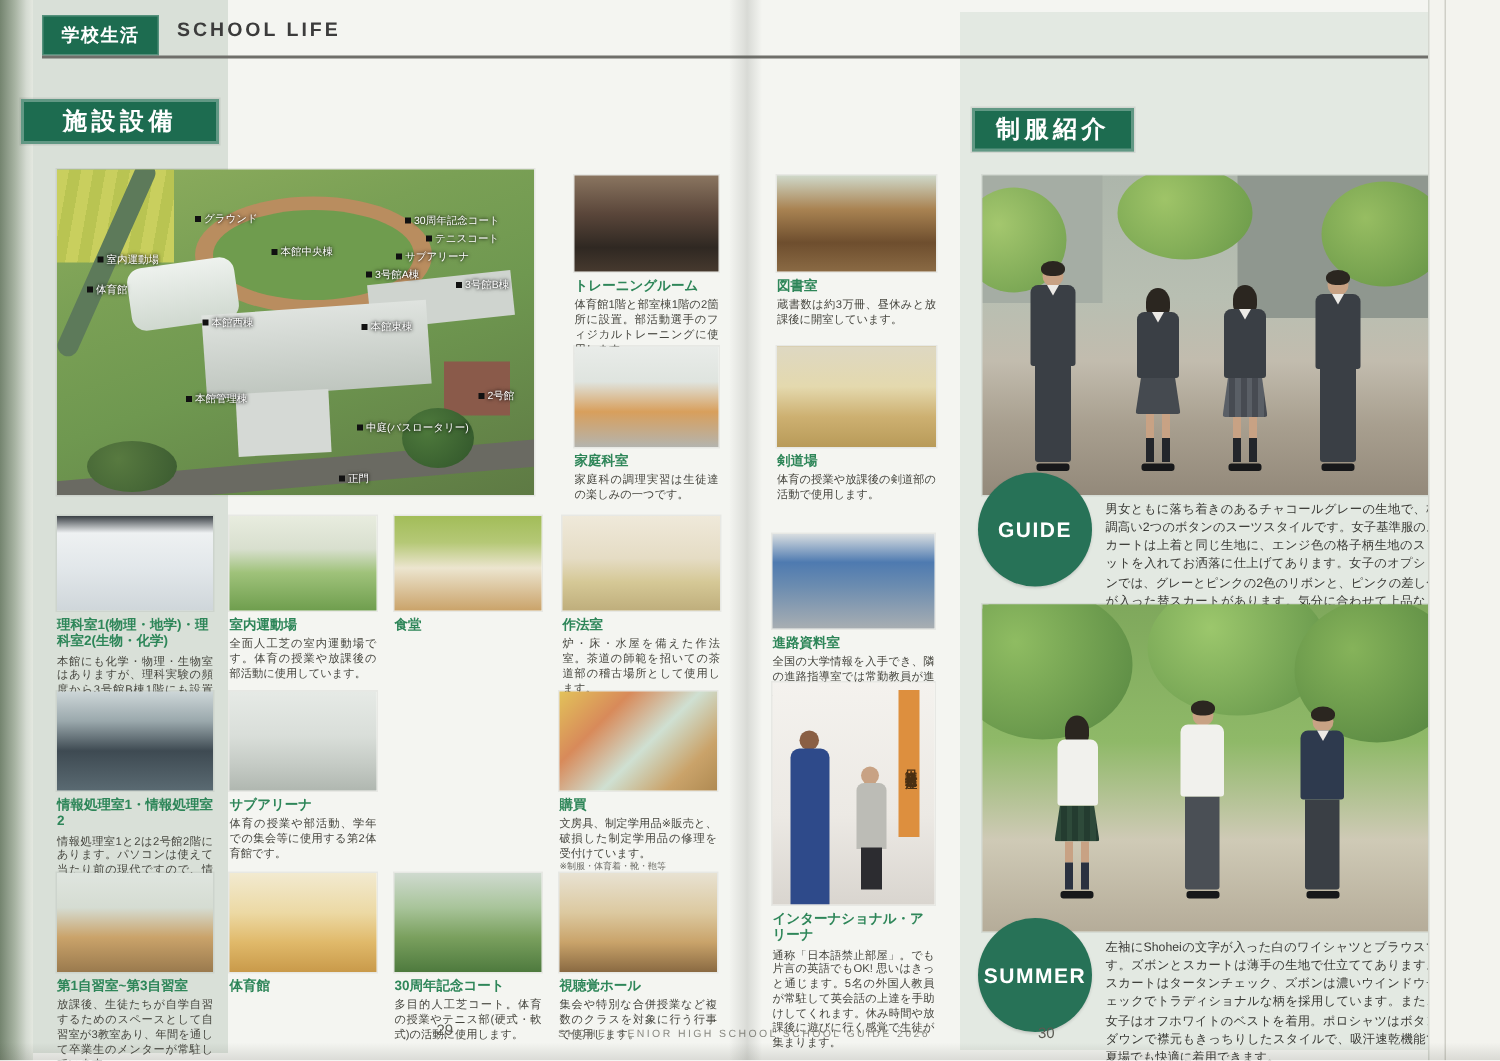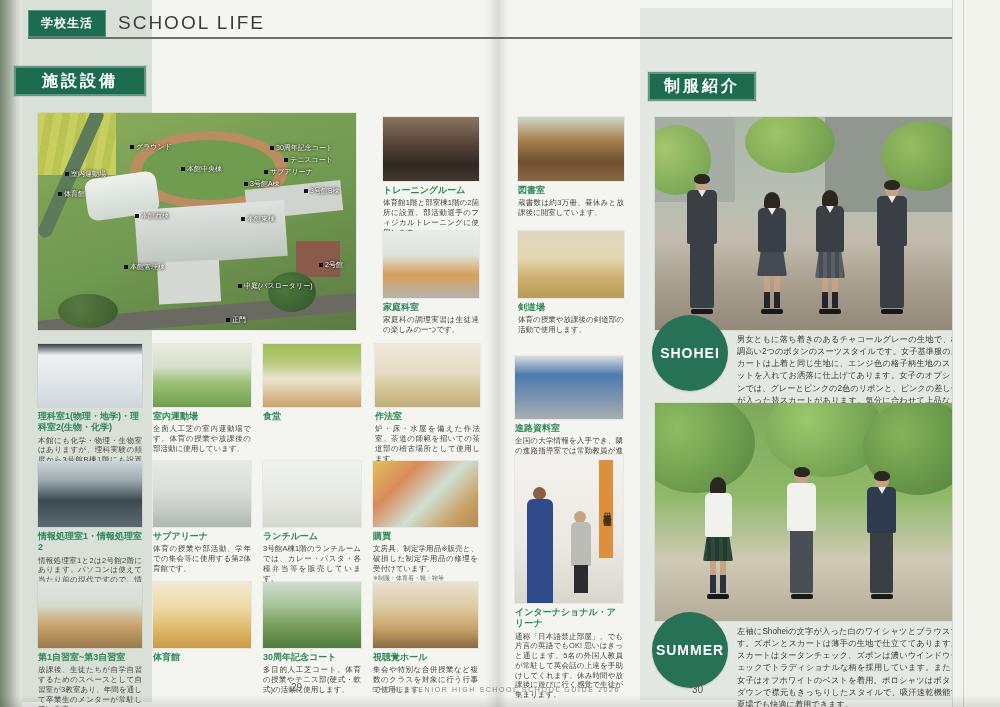--- a/index.html
+++ b/index.html
@@ -20,21 +20,21 @@
   .right-edge{position:absolute;left:952px;top:0;width:48px;height:707px;background:#f3f3ee;
     border-left:1px solid #d4d7cf;}
   .right-edge2{position:absolute;left:963px;top:0;width:1px;height:707px;background:#cfcfc7;}
   .bottom-shadow{position:absolute;left:0;bottom:0;width:1000px;height:12px;
     background:linear-gradient(180deg,rgba(0,0,0,0),rgba(60,60,50,.14));}
 
   
   .tab{position:absolute;left:28px;top:10px;width:78px;height:27px;background:var(--green);
     color:#fff;font-size:12px;font-weight:bold;display:flex;align-items:center;justify-content:center;
     letter-spacing:1px;box-shadow:inset 0 0 0 1px rgba(255,255,255,.25);}
-  .htitle{position:absolute;left:118px;top:12px;font-size:19px;font-weight:normal;color:#3c3c3c;letter-spacing:2px;}
+  .htitle{position:absolute;left:118px;top:12px;font-size:13px;font-weight:bold;color:#3c3c3c;letter-spacing:2px;}
   .hrule{position:absolute;left:28px;top:37px;width:932px;height:2px;background:#6f6f6a;}
 
   
   .secbox{position:absolute;background:var(--green);color:#fff;font-weight:bold;font-size:16px;
     display:flex;align-items:center;justify-content:center;letter-spacing:3px;
     box-shadow:inset 0 0 0 2px rgba(255,255,255,.3), 0 0 0 1px rgba(0,0,0,.08);}
   .sec-left{left:14px;top:66px;width:132px;height:30px;}
   .sec-right{left:648px;top:72px;width:108px;height:29px;}
 
   
@@ -228,25 +228,20 @@
   <div class="card" style="left:38px;top:461px;width:104px">
     <div class="ph p-computer" style="height:66px"></div>
     <h4>情報処理室1・情報処理室2</h4>
     <p>情報処理室1と2は2号館2階にあります。パソコンは使えて当たり前の現代ですので、情報処理の授業が効率良く行えるように2部屋用意してあります。</p>
   </div>
   <div class="card" style="left:153px;top:461px;width:98px">
     <div class="ph p-subarena" style="height:66px"></div>
     <h4>サブアリーナ</h4>
     <p>体育の授業や部活動、学年での集会等に使用する第2体育館です。</p>
   </div>
-  <div class="card" style="left:263px;top:461px;width:98px">
-    <div class="ph p-lunch" style="height:66px"></div>
-    <h4>ランチルーム</h4>
-    <p>3号館A棟1階のランチルームでは、カレー・パスタ・各種弁当等を販売しています。</p>
-  </div>
   <div class="card" style="left:373px;top:461px;width:105px">
     <div class="ph p-shop" style="height:66px"></div>
     <h4>購買</h4>
     <p>文房具、制定学用品※販売と、破損した制定学用品の修理を受付けています。</p>
     <p class="note">※制服・体育着・靴・鞄等</p>
   </div>
   <div class="card" style="left:515px;top:455px;width:108px">
     <div class="ph p-intl" style="height:148px">
       <div class="intl-sign">日本語禁止部屋</div>
       <div class="intl-man">
@@ -312,21 +307,21 @@
       <span class="fg-shoes"></span>
     </div>
     <div class="fig" style="left:222px;bottom:16px">
       <span class="fg-head"></span>
       <span class="fg-body suit" style="width:30px;height:50px"></span>
       <span class="fg-bottom trousers" style="width:24px;height:62px"></span>
       <span class="fg-shoes"></span>
     </div>
   </div>
   <div class="season" style="left:652px;top:315px">
-    <span>SHOHEI</span>
+    <span>GUIDE</span>
   </div>
   <p class="utext" style="top:334px">男女ともに落ち着きのあるチャコールグレーの生地で、格調高い2つのボタンのスーツスタイルです。女子基準服のスカートは上着と同じ生地に、エンジ色の格子柄生地のスリットを入れてお洒落に仕上げてあります。女子のオプションでは、グレーとピンクの2色のリボンと、ピンクの差し色が入った替スカートがあります。気分に合わせて上品なコーディネートができます。また、女子はスラックススタイルもあります。</p>
 
   <div class="uphoto photo-summer">
     <span class="blob" style="left:-20px;top:-10px;width:120px;height:100px;background:radial-gradient(circle at 35% 35%,#8fbc62,#558540)"></span>
     <span class="blob" style="left:110px;top:-16px;width:120px;height:90px;background:radial-gradient(circle at 35% 35%,#9cc76c,#5e8f46)"></span>
     <span class="blob" style="right:-18px;top:-4px;width:110px;height:96px;background:radial-gradient(circle at 35% 35%,#86b35a,#4e7e3c)"></span>
     <div class="fig girl" style="left:48px;bottom:22px">
       <span class="fg-head"></span>
       <span class="fg-body white" style="width:27px;height:44px"></span>

